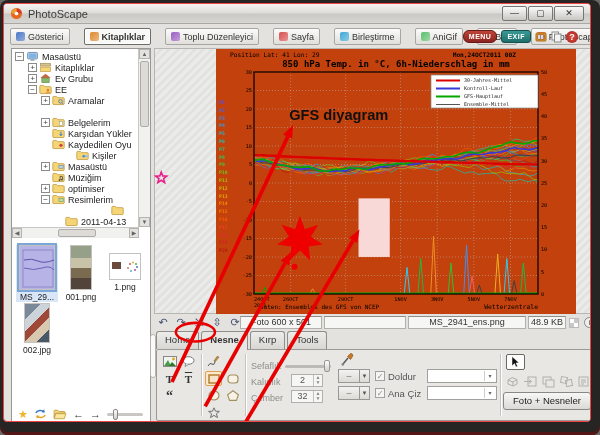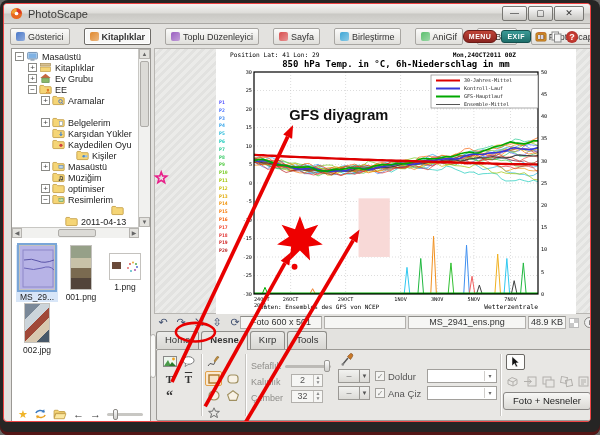--- a/index.html
+++ b/index.html
@@ -37,21 +37,21 @@
   .tname{font-size:8.5px;color:#222;margin-top:2px;}
   .tcell.sel .timg{outline:2px solid #7aa6d8;}
   .tcell.sel{background:#d8e6f8;}
   .browser-toolbar{position:absolute;left:0;top:356px;width:138px;height:18px;display:flex;align-items:center;gap:6px;padding-left:6px;}
   .bt-ic{font-size:11px;line-height:14px;}
   .slider-sm{position:relative;width:36px;height:3px;background:#c8c7c3;border-radius:2px;}
   .slider-sm .knob{position:absolute;left:6px;top:-4px;width:5px;height:11px;background:linear-gradient(#fdfdfd,#cfcecb);border:1px solid #8a8884;border-radius:2px;}
   .splitter{position:absolute;left:146px;top:330px;width:6px;height:44px;background:#fafaf8;border:1px solid #b5b3af;border-radius:3px;}
   
   .canvas{position:absolute;left:150px;top:44px;width:441px;height:266px;background:repeating-linear-gradient(135deg,#ebebe9 0 3px,#e2e2e0 3px 6px);border:1px solid #b8b6b2;}
-  .photo{position:absolute;left:212px;top:45px;width:360px;height:265px;background:#ffffff;}
+  .photo{position:absolute;left:212px;top:45px;width:360px;height:265px;background:#c2410c;}
   
   .statusbar{position:absolute;left:150px;top:311px;width:441px;height:15px;display:flex;align-items:center;}
   .st-ic{font-size:11px;color:#3d4d6e;width:18px;text-align:center;line-height:13px;}
   .sfield{height:13px;background:#f6f6f4;border:1px solid #b2b0ac;border-top-color:#8f8e8a;font-size:9px;color:#333;text-align:center;line-height:11px;position:absolute;top:1px;}
   .checker{position:absolute;left:415px;top:3px;width:10px;height:10px;background:conic-gradient(#c8c8c8 25%,#fff 0 50%,#c8c8c8 0 75%,#fff 0);border:1px solid #bbb;}
   .infoc{position:absolute;left:430px;top:2px;width:11px;height:11px;border:1px solid #8a8884;border-radius:50%;font-size:8px;text-align:center;line-height:10px;color:#555;background:#eee;}
   
   .edittabs{position:absolute;left:152px;top:327px;height:18px;display:flex;gap:2px;}
   .etab{padding:2px 8px 0;font-size:9.5px;color:#333;background:linear-gradient(#ececea,#d8d7d3);border:1px solid #8f8e8a;border-bottom:none;border-radius:3px 3px 0 0;height:18px;}
   .etab.active{background:#e8e7e4;font-weight:bold;height:19px;z-index:2;}

